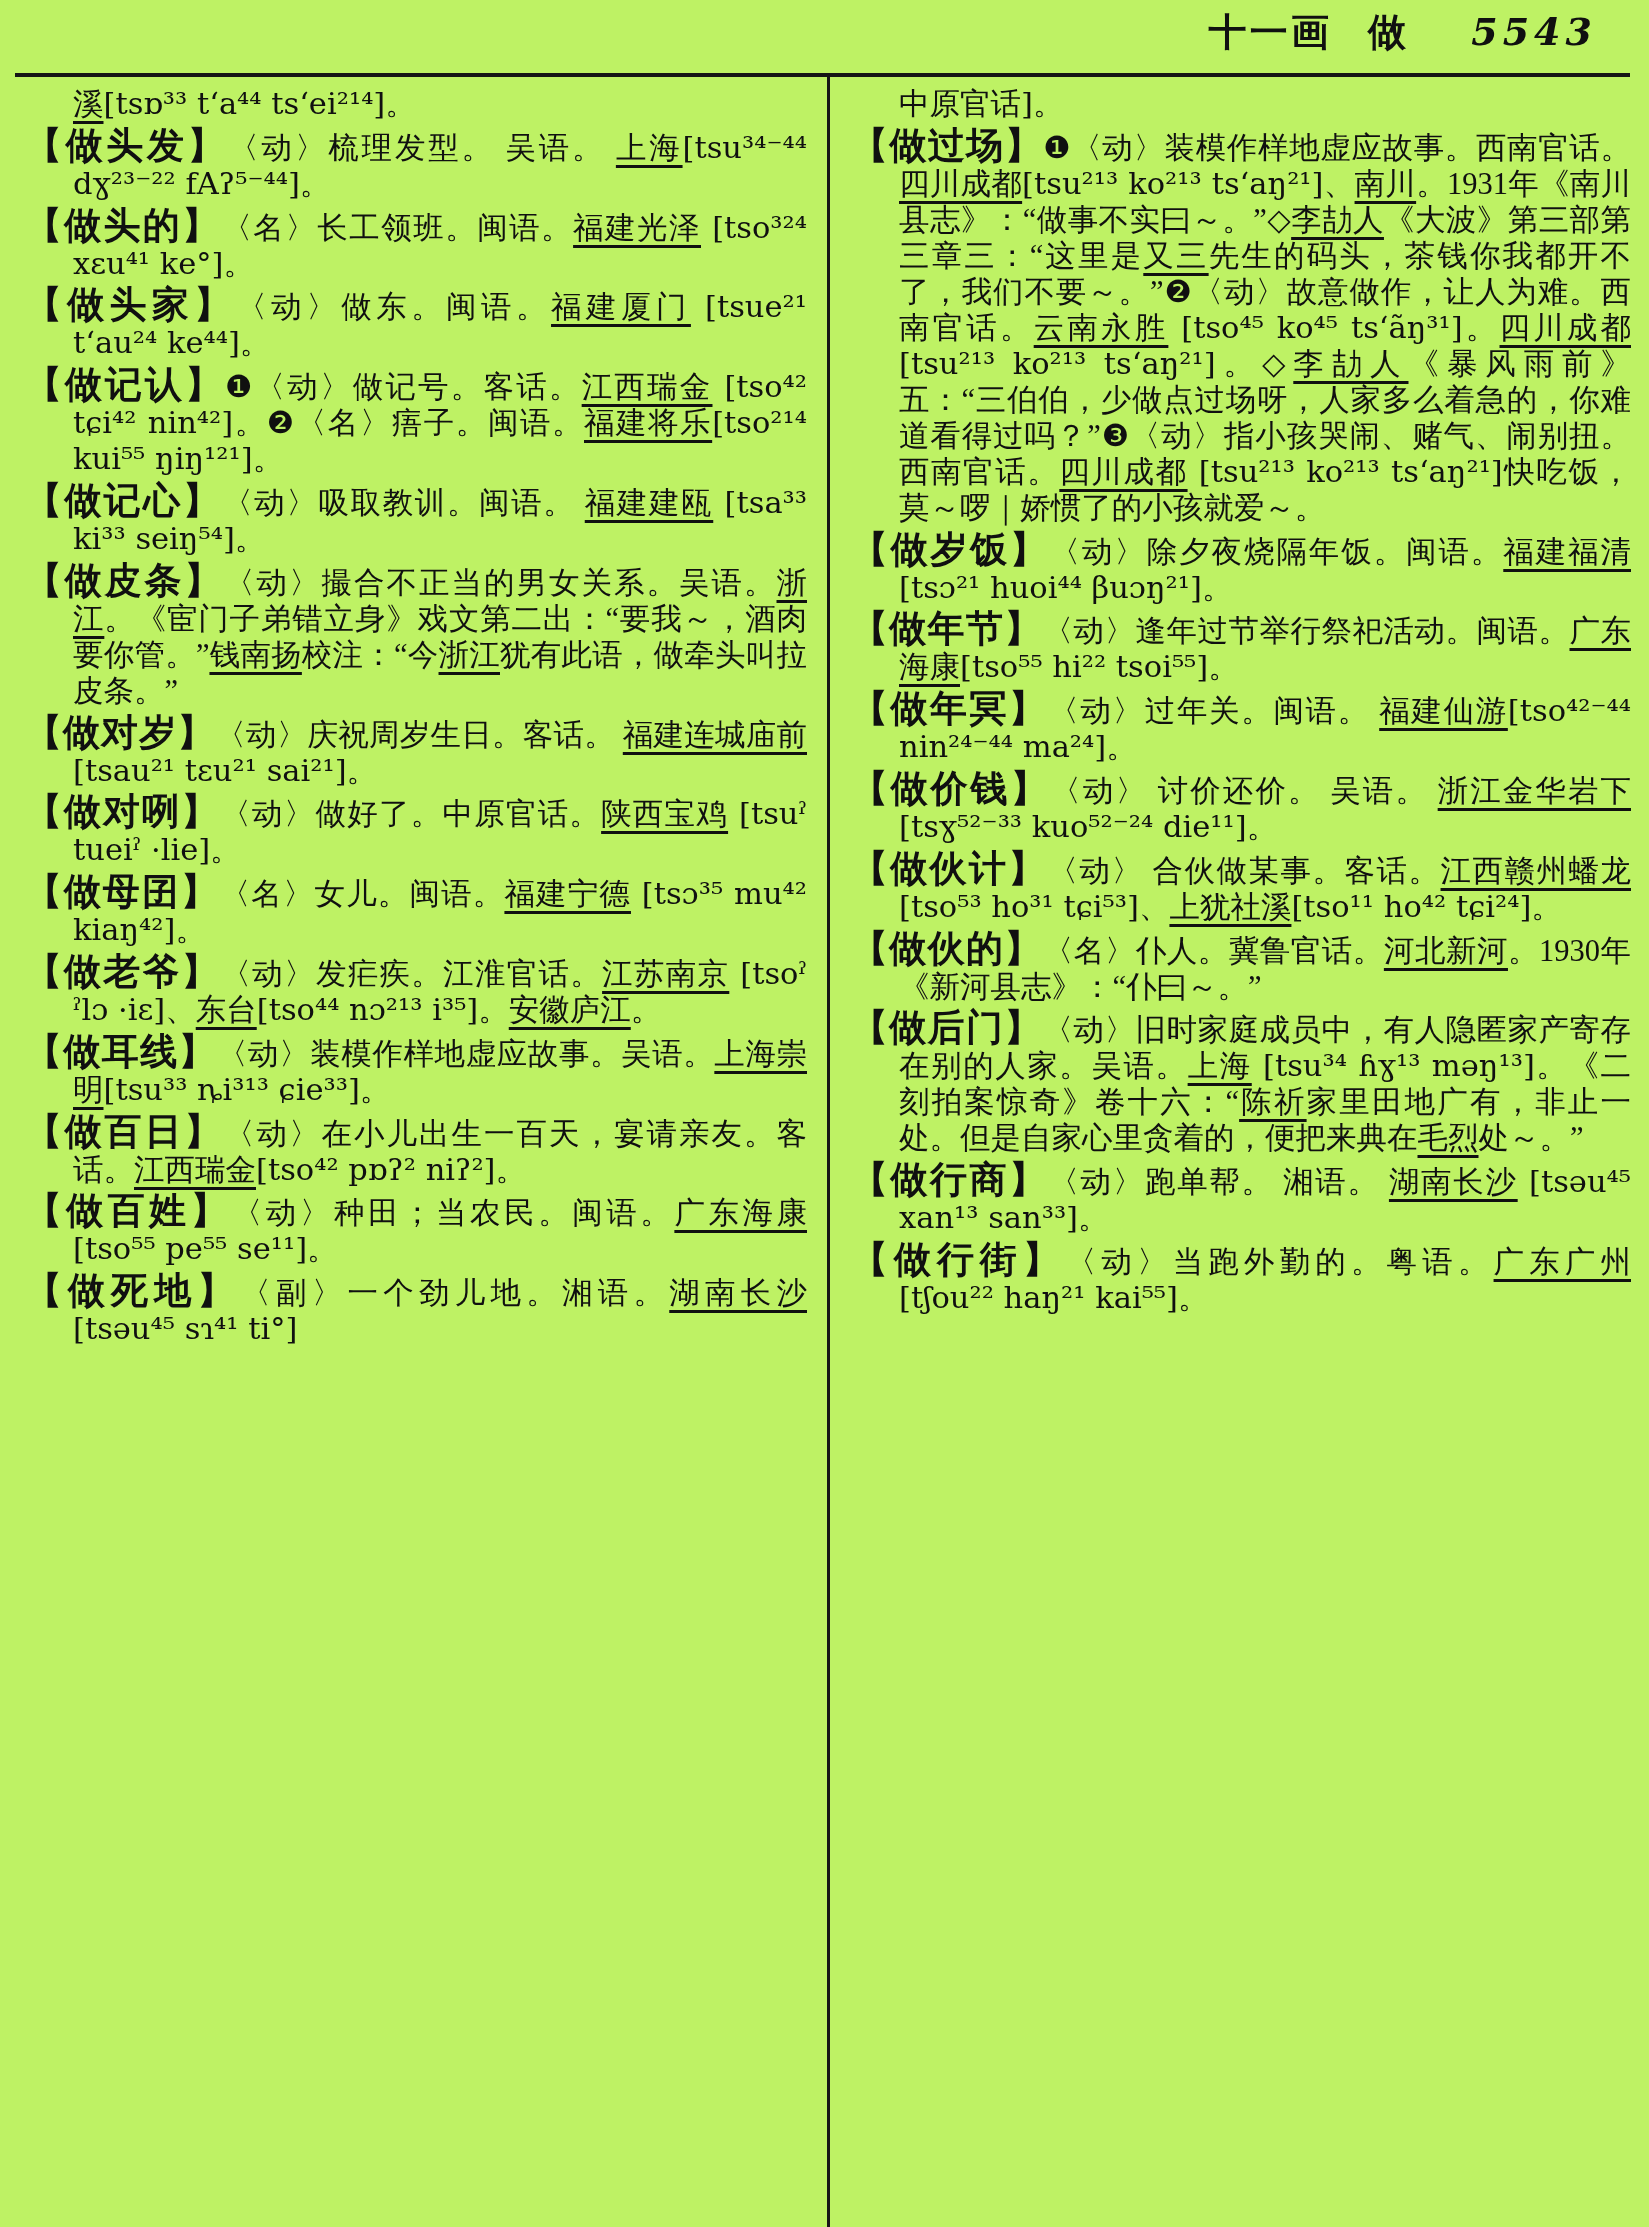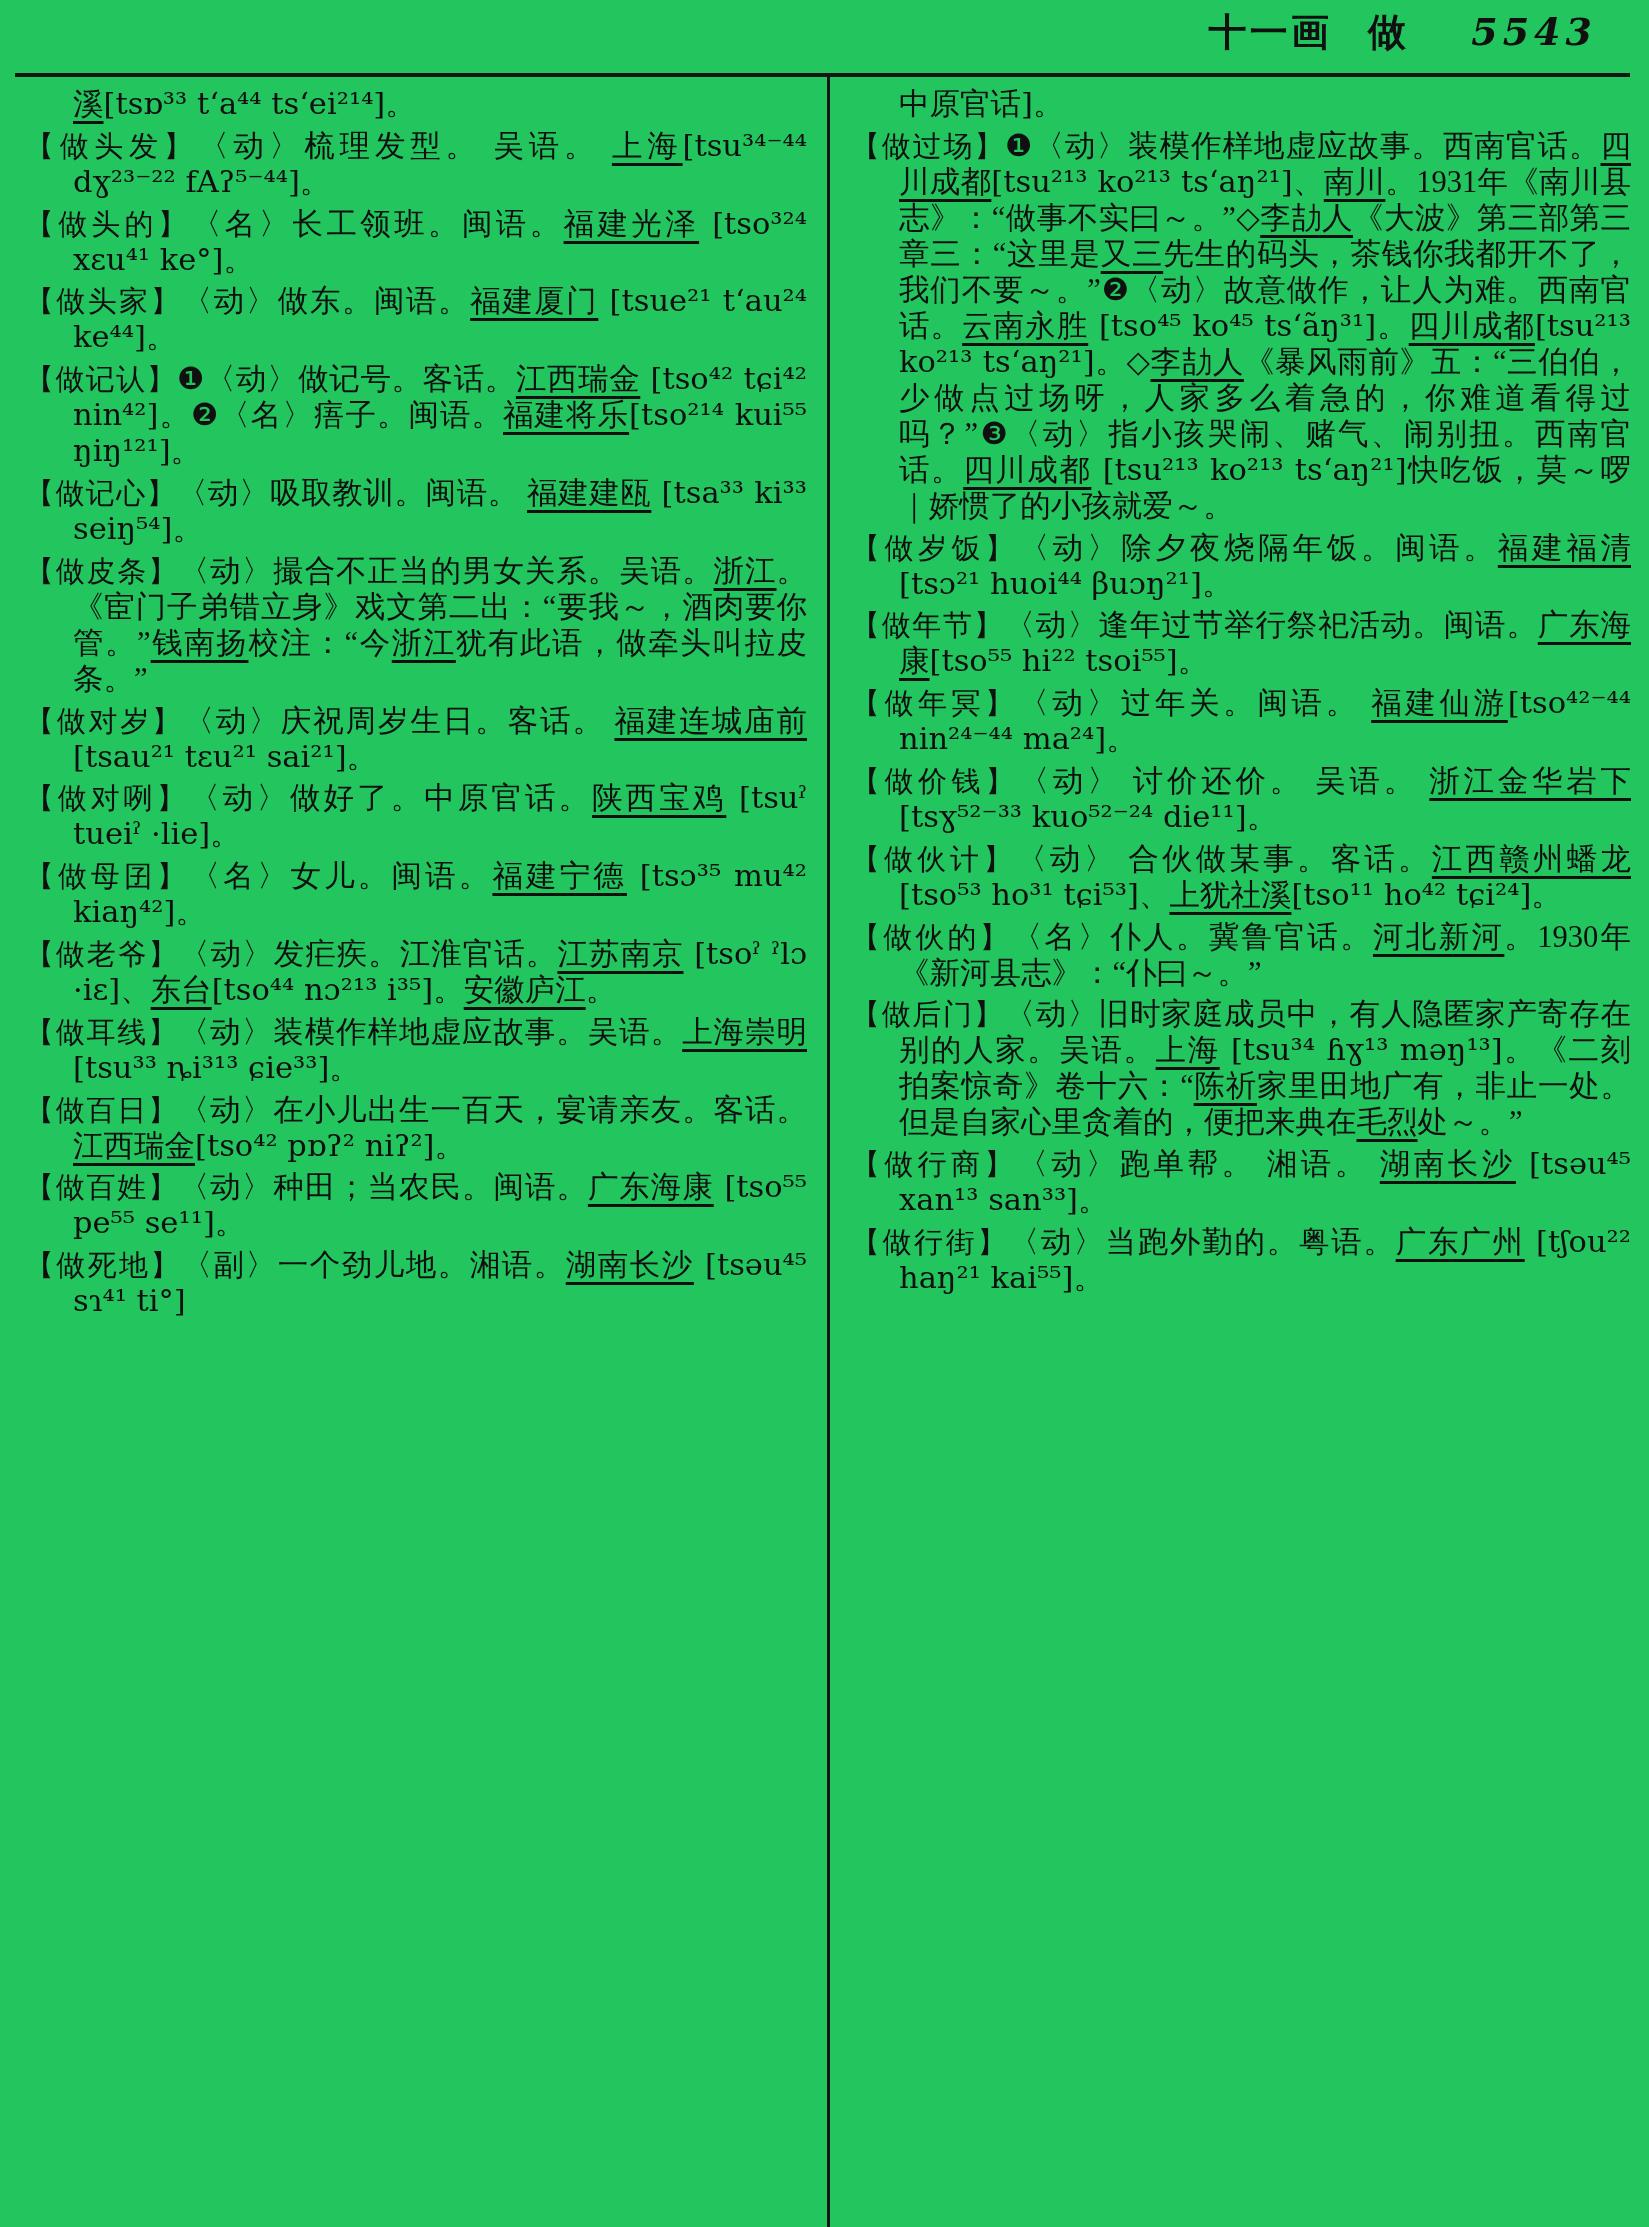--- a/index.html
+++ b/index.html
@@ -1,20 +1,20 @@
 <!DOCTYPE html>
 <html style="font-size:13.2px"><head>
 <meta charset="utf-8">
 <style>
   html,body{margin:0;padding:0;background:#e8e8e8;}
   .page{
     position:relative;
     width:1650px;height:2227px;
     margin:0 auto;
-    background:#22c55e;
+    background:#bef264;
     color:#101010;
     font-family:"Liberation Serif","DejaVu Serif",serif;
     overflow:hidden;
   }
   .header{
     position:absolute;top:6.6px;left:0;right:53px;
     text-align:right;
     font-size:38px;font-weight:bold;
     letter-spacing:3.3px;
     white-space:nowrap;
@@ -44,22 +44,22 @@
   .col-right{left:851px;width:780px;}
   .entry{
     padding-left:48px;
     text-indent:-48px;
     margin-bottom:5.8px;
   }
   .entry.cont{
     text-indent:0;
   }
   .run-h{
-    font-weight:normal;
-    font-size:29px;
+    font-weight:bold;
+    font-size:37px;
     letter-spacing:0.8px;
   }
   .run-p{}
   .run-u{
     text-decoration:underline;
     text-decoration-thickness:2.5px;
     text-underline-offset:7.4px;
   }
   .run-i{
     font-family:"DejaVu Serif","Liberation Serif",serif;

